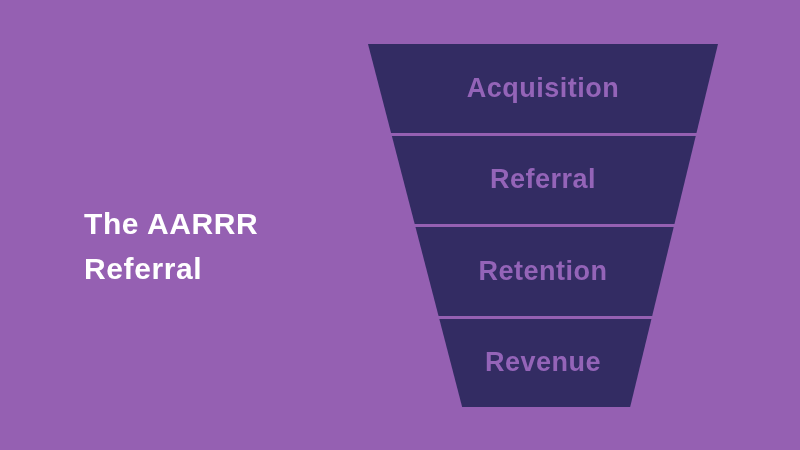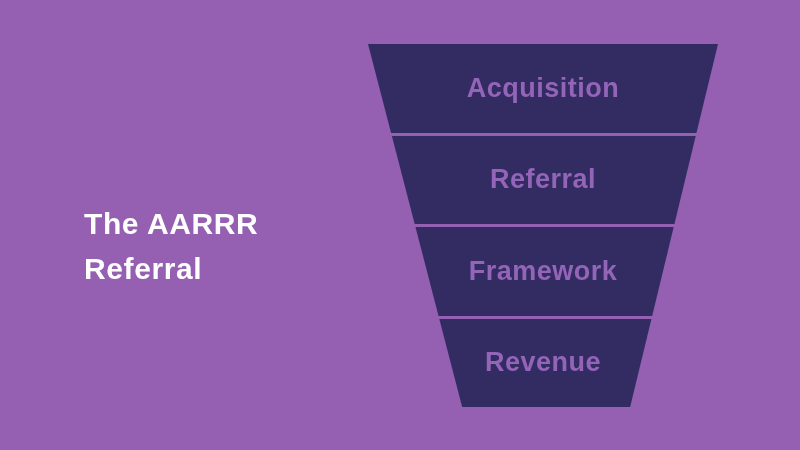--- a/index.html
+++ b/index.html
@@ -56,19 +56,19 @@
     <div>Referral</div>
   </div>
   <div class="funnel">
       <div class="stage">
     <span class="stage-label">Acquisition</span>
   </div>
       <div class="stage">
     <span class="stage-label">Referral</span>
   </div>
       <div class="stage">
-    <span class="stage-label">Framework</span>
+    <span class="stage-label">Retention</span>
   </div>
       <div class="stage">
     <span class="stage-label">Revenue</span>
   </div>
     </div>
 </div>
 
 </body></html>

